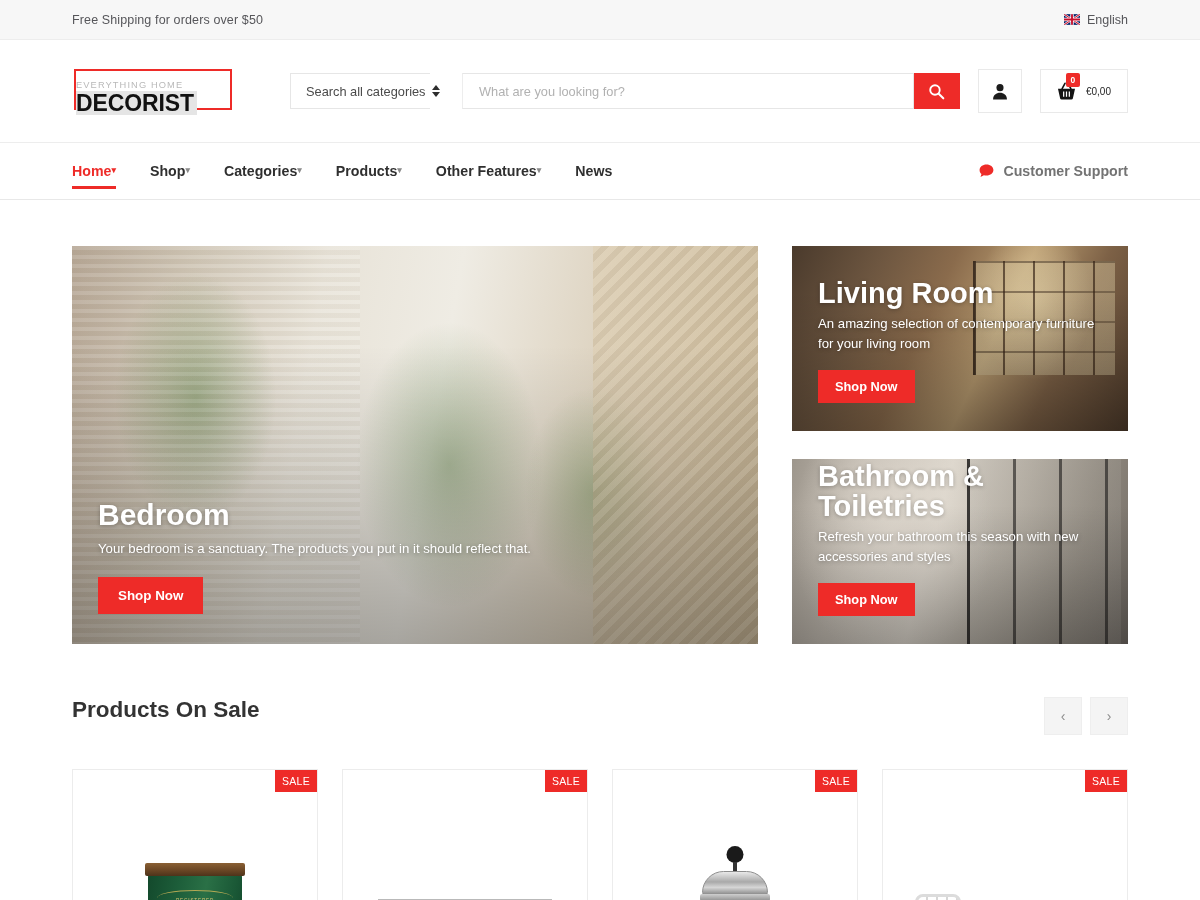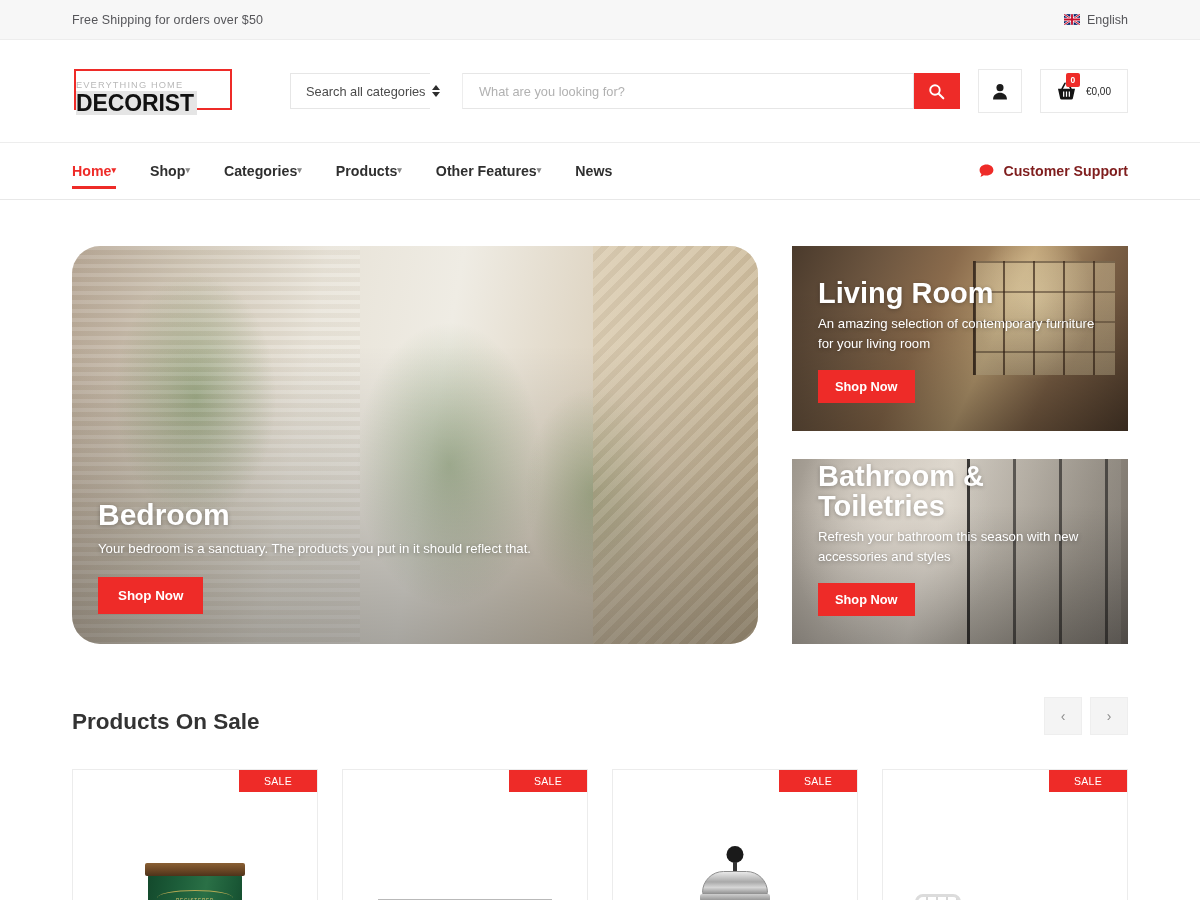--- a/index.html
+++ b/index.html
@@ -163,33 +163,33 @@
   .nav-item:first-child { padding-left: 0; }
   .nav-item.active { color: #ee2b28; }
   .nav-item.active:after {
     content: ""; position: absolute;
     left: 0; right: 17px; bottom: 10px; height: 3px; background: #ee2b28;
   }
   .caret { font-size: 9px; color: #8a8a8a; margin-top: -3px; }
   .nav-item.active .caret { color: #ee2b28; }
   .support {
     display: flex; align-items: center; gap: 9px;
-    font-size: 14.2px; font-weight: bold; color: #7f1d1d;
+    font-size: 14.2px; font-weight: bold; color: #737373;
     cursor: pointer;
   }
 
   
   .hero {
     padding: 46px 72px 0 72px;
     display: flex;
     gap: 34px;
   }
   .hero-main {
     width: 696px; height: 398px;
-    position: relative; overflow: hidden; border-radius: 28px;
+    position: relative; overflow: hidden;
   }
   .hero-side { display: flex; flex-direction: column; gap: 28px; }
   .hero-card {
     width: 336px; height: 185px;
     position: relative; overflow: hidden;
   }
   .banner-content {
     position: absolute; left: 0; right: 0; bottom: 0;
     padding: 0 26px 28px 26px;
     z-index: 3;
@@ -264,21 +264,21 @@
       linear-gradient(to right, rgba(48,46,44,.8) 0 3px, transparent 3px),
       repeating-linear-gradient(to right, rgba(48,46,44,.7) 0 3px, rgba(170,166,158,.25) 3px 46px);
   }
 
   
   .section {
     padding: 0 72px;
     margin-top: 53px;
   }
   .section-head {
-    display: flex; align-items: flex-end; justify-content: space-between;
+    display: flex; align-items: flex-start; justify-content: space-between;
     margin-bottom: 34px;
   }
   .section-title { font-size: 22.5px; font-weight: bold; color: #333; }
   .carousel-nav { display: flex; gap: 8px; }
   .car-btn {
     width: 38px; height: 38px;
     background: #f4f4f4; border: 1px solid #eeeeee;
     display: flex; align-items: center; justify-content: center;
     color: #8c8c8c; font-size: 14px;
     cursor: pointer;
@@ -293,21 +293,21 @@
     background: #fff;
     position: relative;
     display: flex; align-items: flex-end; justify-content: center;
     overflow: hidden;
   }
   .sale-badge {
     position: absolute; top: 0; right: 0;
     background: #ee2b28; color: #fff;
     font-size: 10.5px; font-weight: 400;
     letter-spacing: .03em;
-    padding: 5px 25px;
+    padding: 5px 7px;
     z-index: 5;
   }
   .prod-img { position: relative; width: 100%; height: 172px; }
 
   
   .tea-tin {
     position: absolute; left: 50%; transform: translateX(-50%); bottom: 0;
     width: 94px; height: 124px;
     background: linear-gradient(100deg, #13492c 0%, #1d5e3a 28%, #2a7046 52%, #1a5836 78%, #0e3d25 100%);
     border-radius: 3px 3px 2px 2px;

